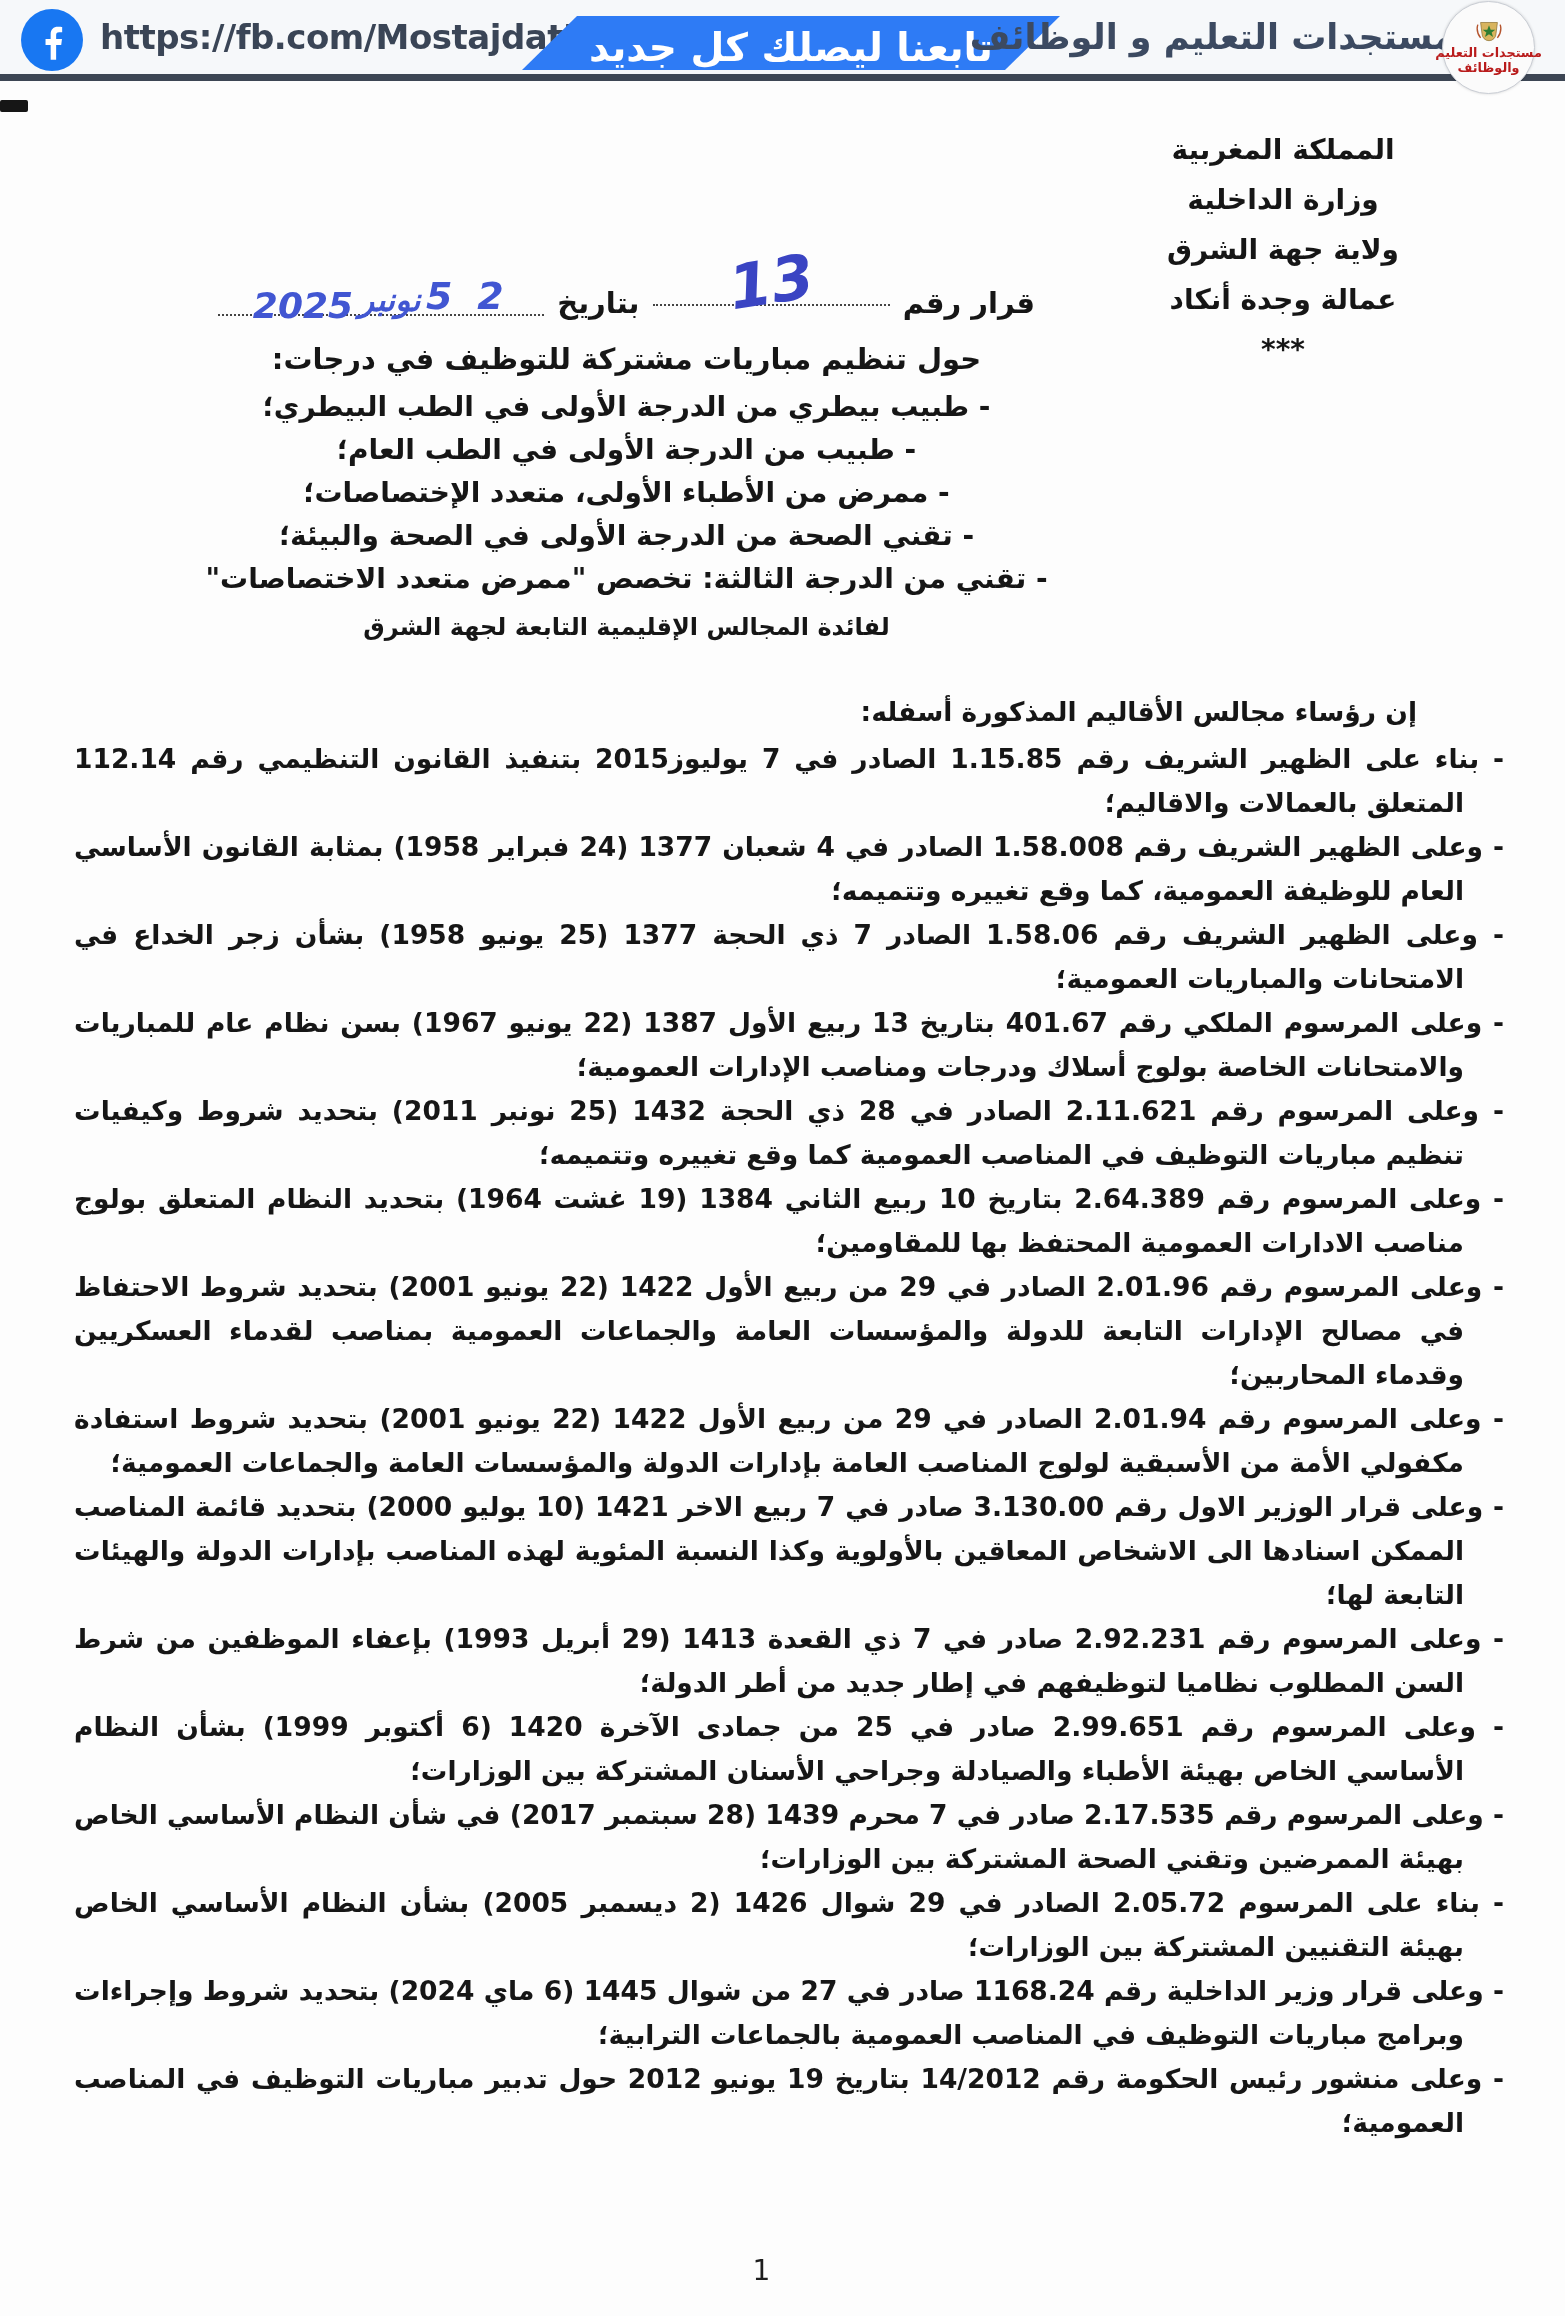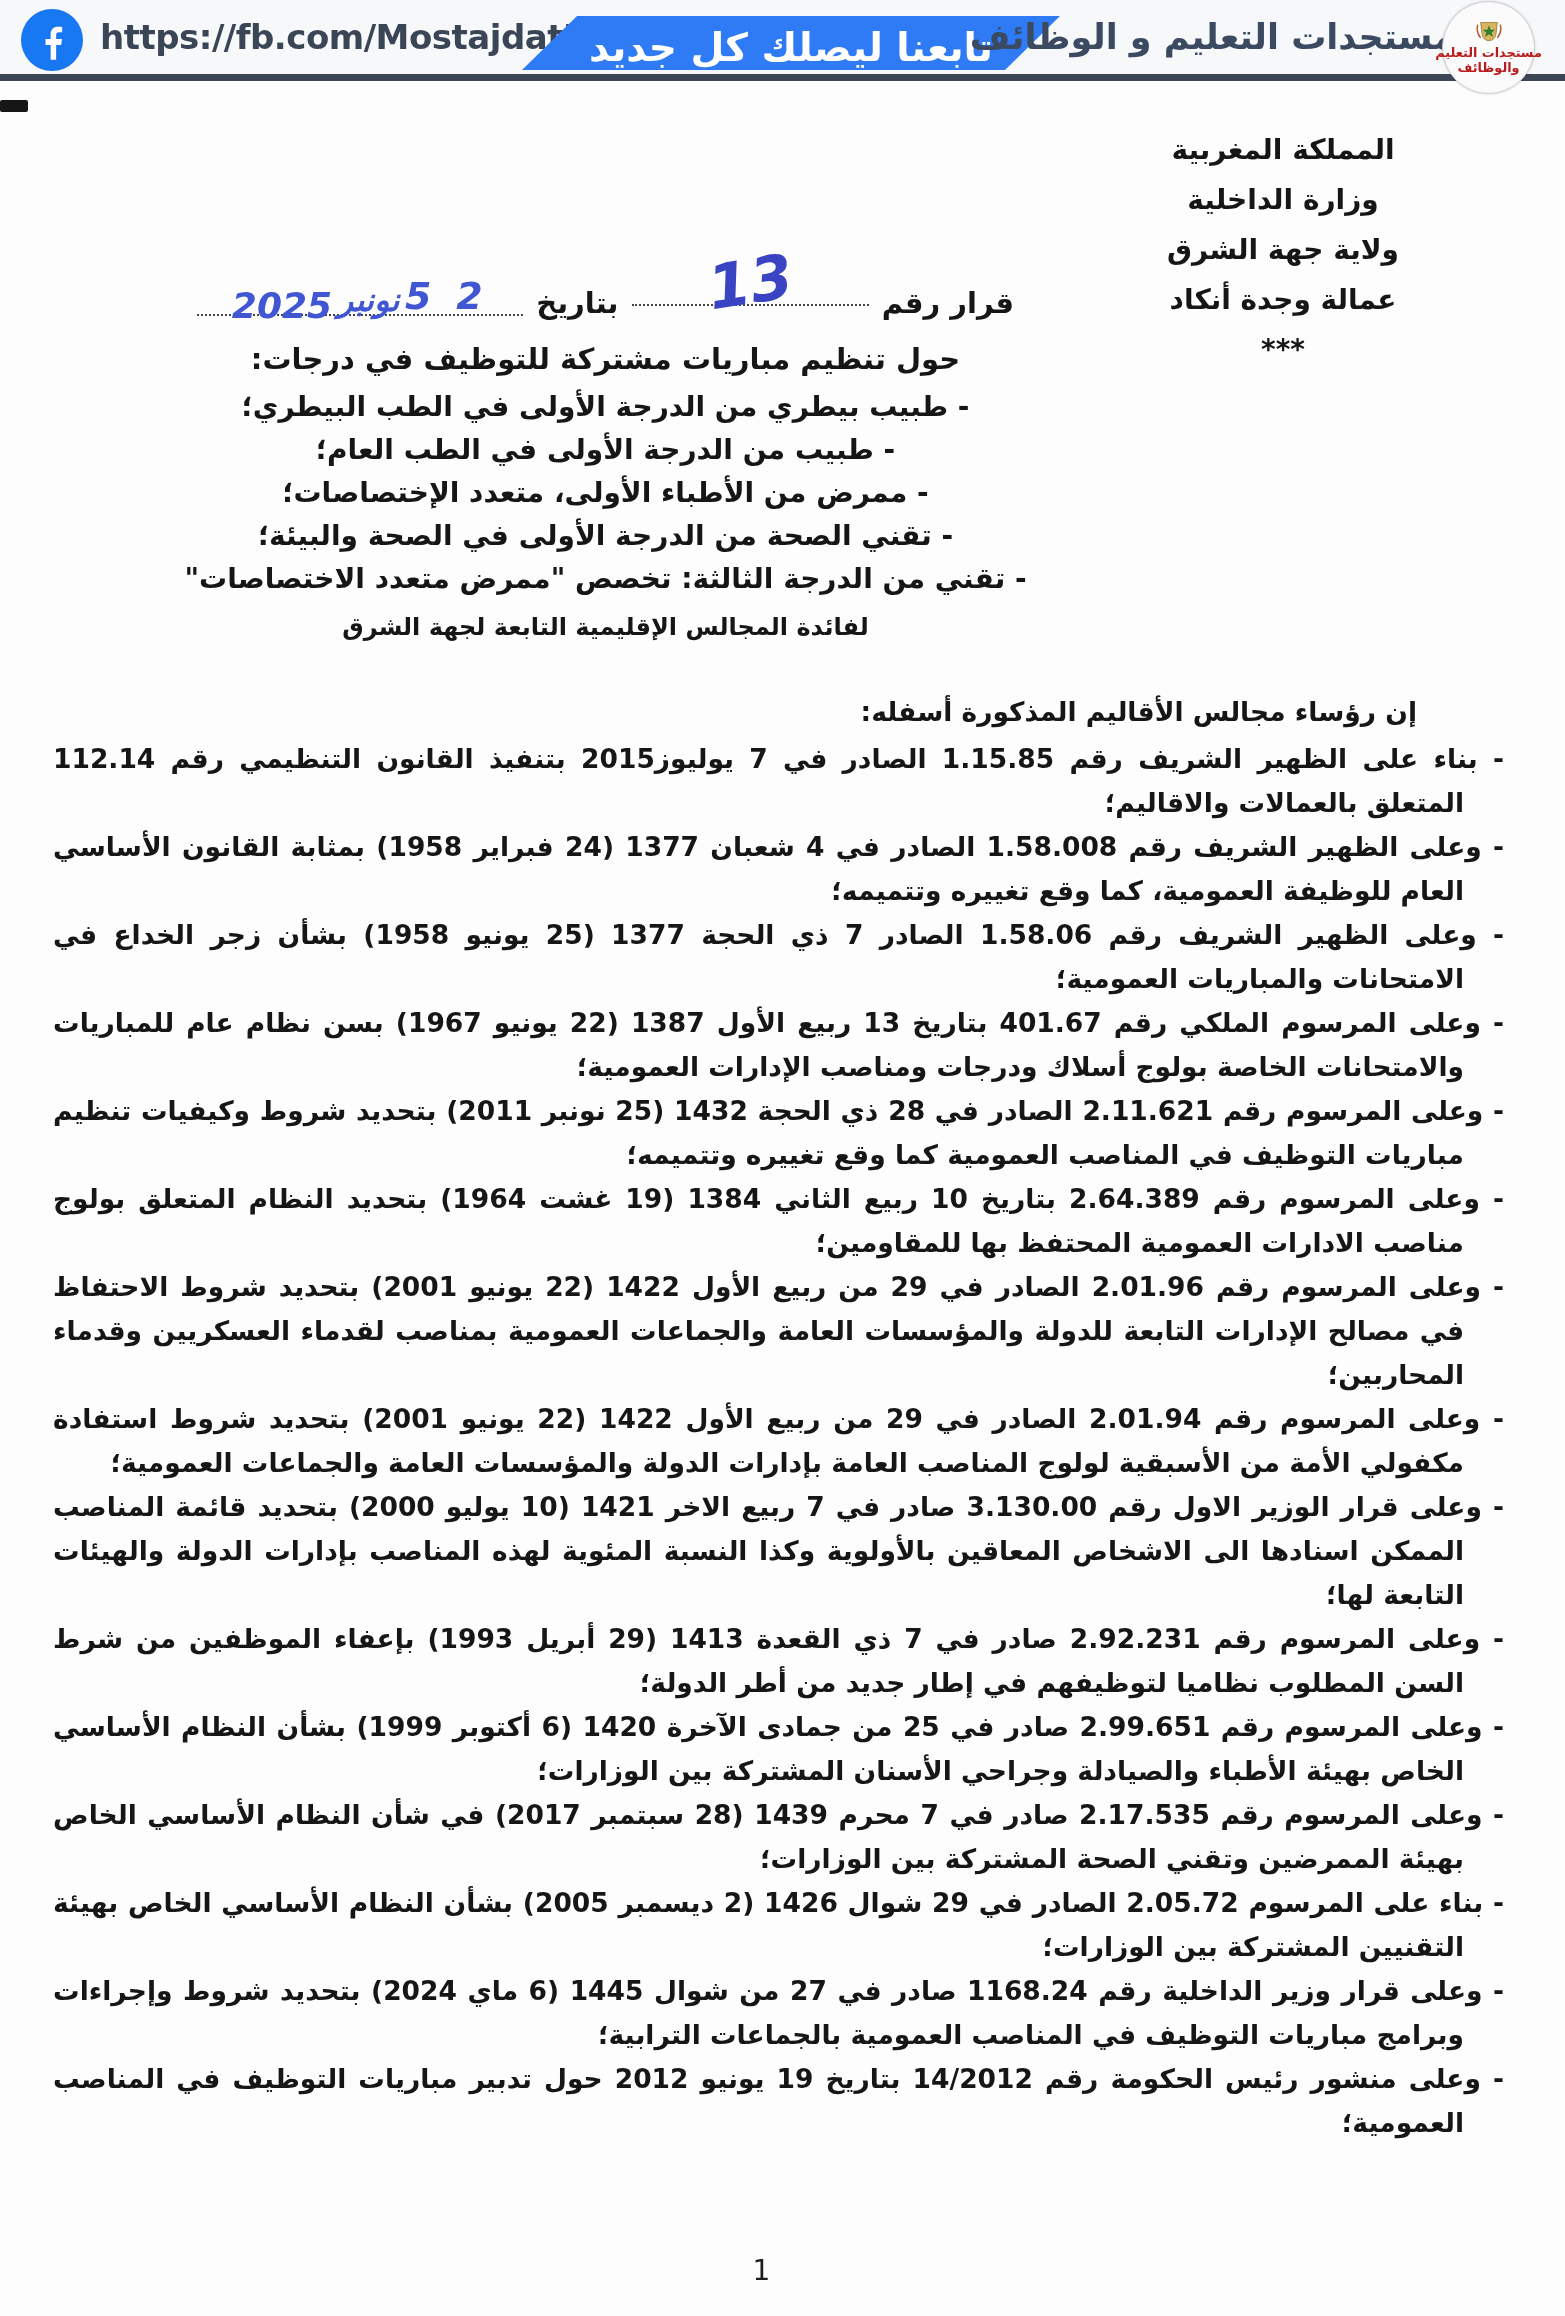--- a/index.html
+++ b/index.html
@@ -40,21 +40,21 @@
     z-index:5; box-shadow:0 0 2.8px rgba(0,0,0,.15);
   }
   .logo-badge .emblem { width:28px; height:24.6px; margin-bottom:0.9px; }
   .logo-line1, .logo-line2 {
     font-size:12.8px; font-weight:bold; color:#b91c1c; line-height:15px; white-space:nowrap;
   }
 
   .divider { height:6.6px; background:#3d4654; }
 
   
-  .sheet { position:relative; height:2236px; background:#fdfdfd; color:#161616; }
+  .sheet { position:relative; height:2236px; background:#fdfdfd; color:#161616;padding-left:21px; }
   .artifact { position:absolute; left:0; top:19px; width:28px; height:12.3px; background:#161616; border-radius:1.9px; }
 
   .doc-heading { position:relative; height:608px; }
 
   .letterhead {
     position:absolute; top:44px; right:159px; width:246px; text-align:center;
   }
   .lh-line { font-size:28px; font-weight:bold; line-height:50px; white-space:nowrap; }
 
   .title-block { position:absolute; top:187px; left:142px; width:927px; text-align:center; }

